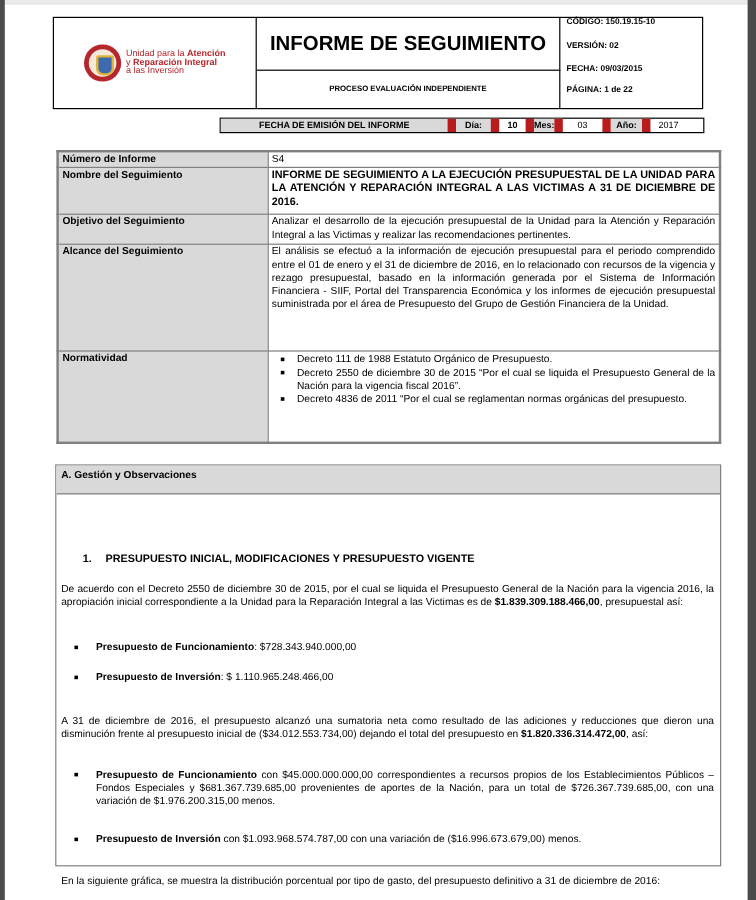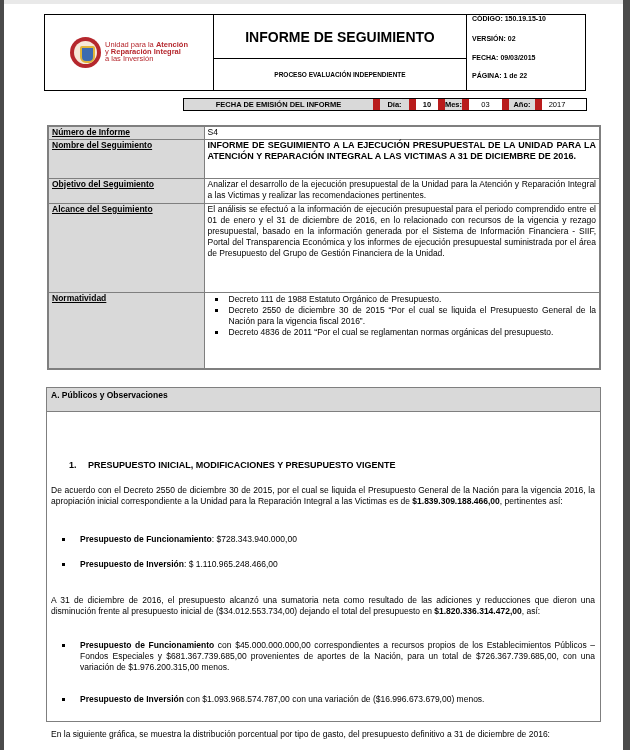--- a/index.html
+++ b/index.html
@@ -5,42 +5,42 @@
   * { box-sizing: border-box; margin: 0; padding: 0; }
   html, body { width: 630px; height: 750px; overflow: hidden; background: #ffffff; }
   body { position: relative; font-family: "Liberation Sans", sans-serif; color: #000; }
   .viewer-top { position: absolute; left: 0; top: 0; width: 630px; height: 4px; background: #e9e9e9; }
   .viewer-left { position: absolute; left: 0; top: 0; width: 4px; height: 750px; background: #4b4b4b; }
   .viewer-right { position: absolute; left: 623px; top: 0; width: 7px; height: 750px; background: #4b4b4b; }
 
   
   .hdr { position: absolute; left: 44px; top: 14px; width: 542px; height: 77px; border: 1.5px solid #000; }
   .hdr .logo-cell { position: absolute; left: 0; top: 0; width: 169px; height: 100%; border-right: 1.5px solid #000; }
-  .hdr .title-cell { position: absolute; left: 169px; top: 0; width: 253px; height: 44px; border-bottom: 1.5px solid #000; border-right: 1.5px solid #000; display: flex; align-items: center; justify-content: center; font-weight: bold; font-size: 14px; }
+  .hdr .title-cell { position: absolute; left: 169px; top: 0; width: 253px; height: 44px; border-bottom: 1.5px solid #000; border-right: 1.5px solid #000; display: flex; align-items: center; justify-content: center; font-weight: bold; font-size: 17px; }
   .hdr .proc-cell { position: absolute; left: 169px; top: 44px; width: 253px; height: 31px; border-right: 1.5px solid #000; display: flex; align-items: center; justify-content: center; font-weight: bold; font-size: 6.5px; }
   .hdr .code-cell { position: absolute; left: 423px; top: 0; width: 116px; height: 100%; font-weight: bold; font-size: 7px; padding-left: 4px; }
   .hdr .code-cell div { position: absolute; left: 4px; }
 
   .logo { position: absolute; left: 25px; top: 22px; width: 130px; height: 34px; }
   .shield { position: absolute; left: 0; top: 0; width: 31px; height: 31px; border-radius: 50%; background: #b5272d; }
   .shield::before { content: ""; position: absolute; left: 4px; top: 4px; width: 23px; height: 23px; border-radius: 50%; background: #f6e9d9; }
   .shield::after { content: ""; position: absolute; left: 10px; top: 9px; width: 11px; height: 13px; border-radius: 2px 2px 6px 6px; background: #3d6bb0; border: 2px solid #e0b43a; }
   .logo-text { position: absolute; left: 35px; top: 4px; font-size: 7.5px; line-height: 7px; color: #b5272d; white-space: nowrap; }
   .logo-text b { font-weight: bold; }
 
   
   .fecha { position: absolute; left: 183px; top: 98px; width: 404px; height: 13px; border: 1px solid #000; display: flex; font-size: 7.5px; font-weight: bold; }
   .fecha > div { border-right: 7px solid #b91c1c; display: flex; align-items: center; justify-content: center; }
   .fecha > div:last-child { border-right: none; }
   .fecha .g { background: #d9d9d9; }
 
   
   .info { position: absolute; left: 47px; top: 125px; width: 554px; border: 2px solid #7f7f7f; border-collapse: collapse; }
   .info td { border: 1.5px solid #7f7f7f; vertical-align: top; font-size: 8.5px; line-height: 11px; padding: 0 3px; }
-  .info td.lbl { width: 156px; background: #d9d9d9; font-weight: bold; text-decoration: underline; }
+  .info td.lbl { width: 175px; background: #d9d9d9; font-weight: bold; }
   .info td.val { text-align: justify; }
   .info td.val.bold { font-weight: bold; font-size: 9px; line-height: 11.5px; }
   .info ul { list-style: none; padding-left: 0; margin-top: 1px; }
   .info li { position: relative; padding-left: 21px; text-align: justify; }
   .info li::before { content: ""; position: absolute; left: 7px; top: 4px; width: 3px; height: 3px; background: #000; }
 
   
   .secA { position: absolute; left: 46px; top: 387px; width: 555px; height: 335px; border: 1.5px solid #7f7f7f; }
   .secA .head { height: 24px; background: #d9d9d9; border-bottom: 1.5px solid #7f7f7f; font-weight: bold; font-size: 8.5px; padding: 2px 4px; }
   .secA .body { position: relative; font-size: 8.5px; line-height: 11px; }
@@ -115,28 +115,28 @@
         <li>Decreto 111 de 1988 Estatuto Orgánico de Presupuesto.</li>
         <li>Decreto 2550 de diciembre 30 de 2015 “Por el cual se liquida el Presupuesto General de la Nación para la vigencia fiscal 2016”.</li>
         <li>Decreto 4836 de 2011 “Por el cual se reglamentan normas orgánicas del presupuesto.</li>
       </ul>
     </td>
   </tr>
 </tbody>
   </table>
 
 <div class="secA">
-  <div class="head">A. Públicos y Observaciones</div>
+  <div class="head">A. Gestión y Observaciones</div>
   <div class="body">
     <div class="h1">
       <span class="num">1.</span><span>PRESUPUESTO INICIAL, MODIFICACIONES Y PRESUPUESTO VIGENTE</span>
     </div>
 
     <div class="para" style="top:73px">
-      <span>De acuerdo con el Decreto 2550 de diciembre 30 de 2015, por el cual se liquida el Presupuesto General de la Nación para la vigencia 2016, la apropiación inicial correspondiente a la Unidad para la Reparación Integral a las Victimas es de </span><b>$1.839.309.188.466,00</b><span>, pertinentes así:</span>
+      <span>De acuerdo con el Decreto 2550 de diciembre 30 de 2015, por el cual se liquida el Presupuesto General de la Nación para la vigencia 2016, la apropiación inicial correspondiente a la Unidad para la Reparación Integral a las Victimas es de </span><b>$1.839.309.188.466,00</b><span>, presupuestal así:</span>
     </div>
 
     <div class="bul" style="top:122px">
       <div class="in"><b>Presupuesto de Funcionamiento</b><span>: $728.343.940.000,00</span></div>
     </div>
     <div class="bul" style="top:147px">
       <div class="in"><b>Presupuesto de Inversión</b><span>: $ 1.110.965.248.466,00</span></div>
     </div>
 
     <div class="para" style="top:183px">

